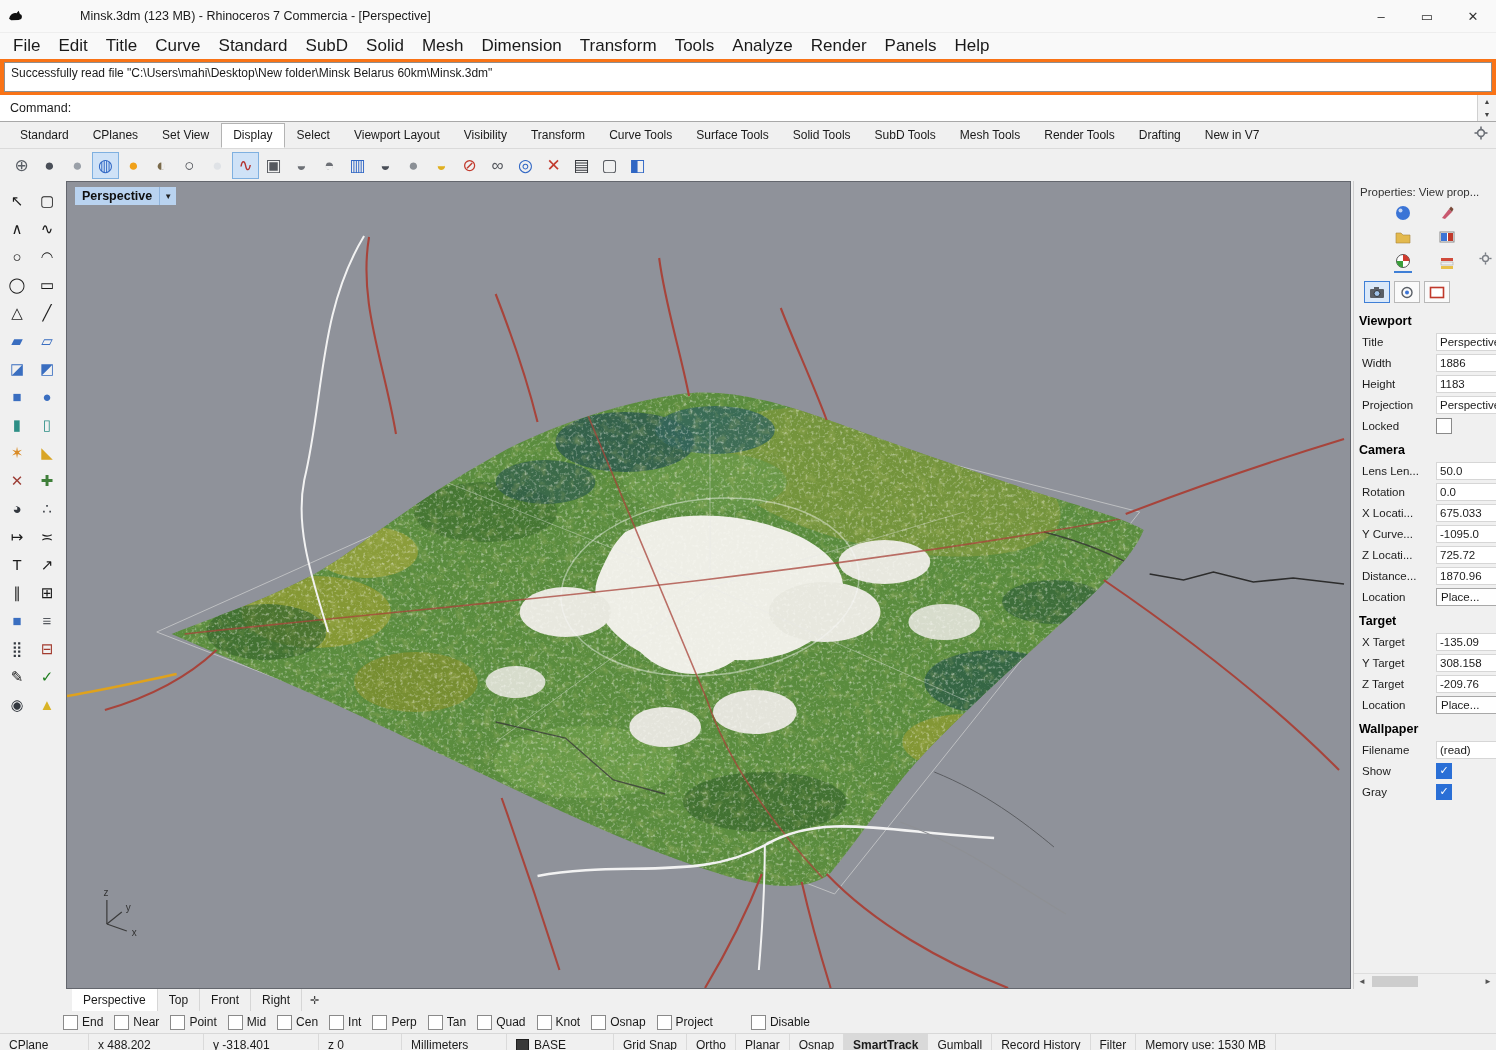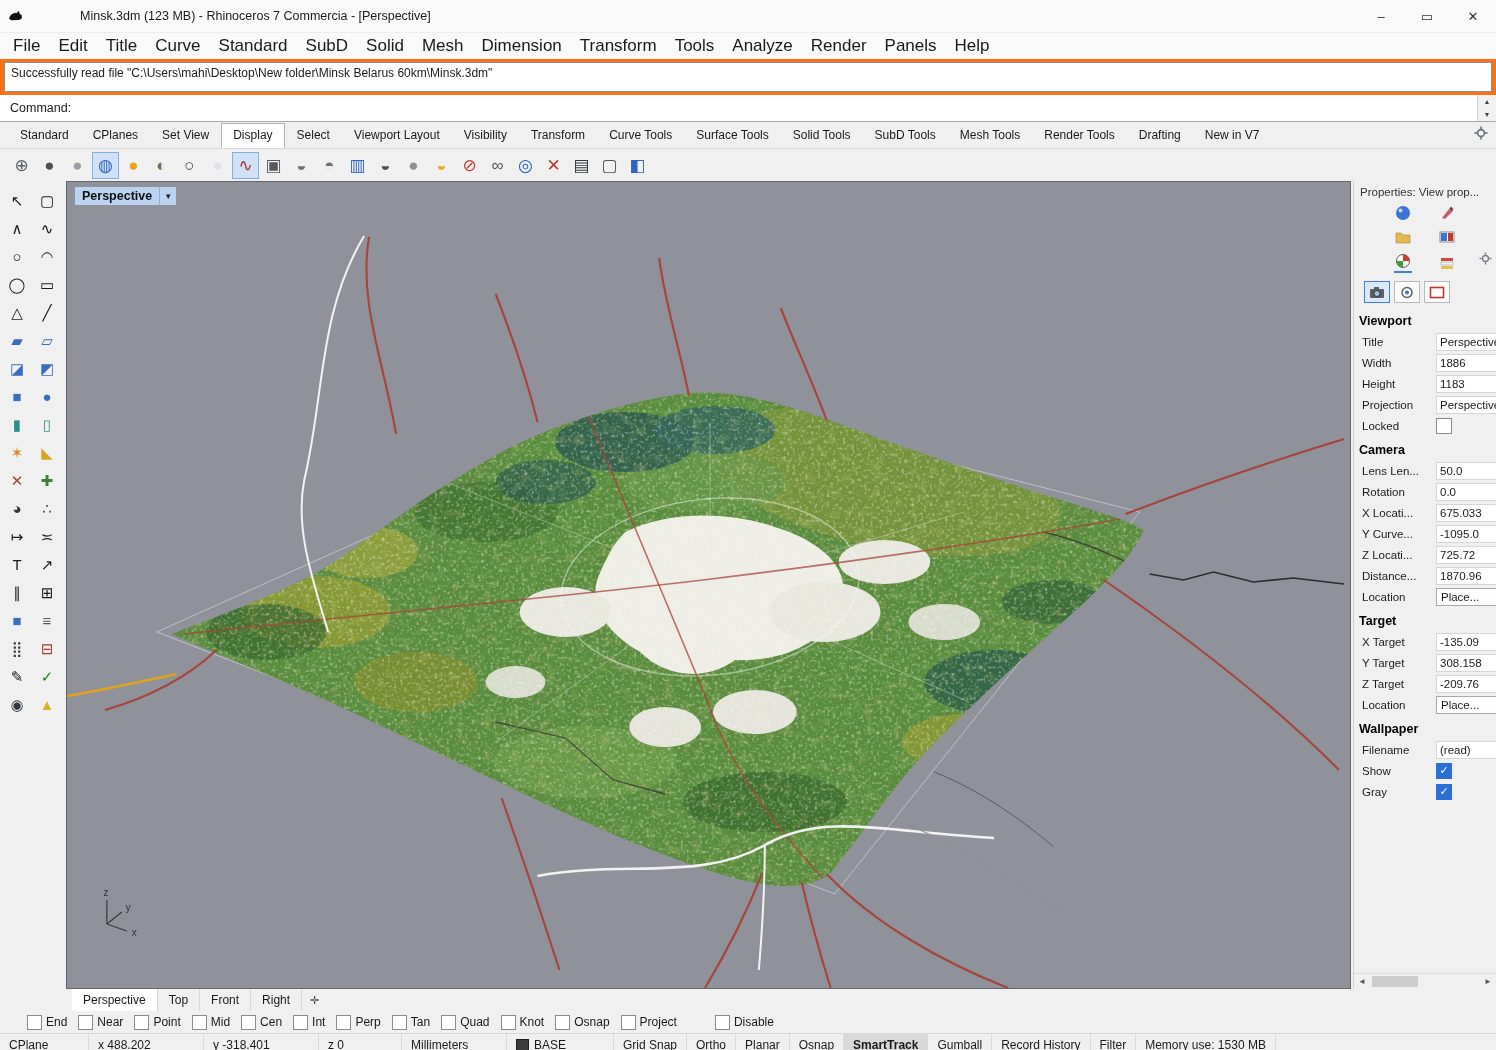--- a/index.html
+++ b/index.html
@@ -53,21 +53,21 @@
   .pcheck{width:14px;height:14px;border:1px solid #8a8a8a;background:#fff;font-size:11px;line-height:13px;text-align:center;color:#fff;}
   .pcheck.on{background:#2a6fd6;border-color:#2a6fd6;}
   .hscroll{position:absolute;bottom:0;left:0;right:0;height:15px;background:#f0f0f0;border-top:1px solid #ddd;display:flex;align-items:center;}
   .harrow{width:16px;text-align:center;font-size:8px;color:#555;}
   .hthumb{width:46px;height:11px;background:#cdcdcd;margin-left:2px;}
   .hspace{flex:1;}
   .vptabs{height:22px;display:flex;align-items:stretch;background:#f0f0f0;padding-left:72px;font-size:12px;}
   .vtab{display:flex;align-items:center;padding:0 11px;border-right:1px solid #d6d6d6;}
   .vtab.active{background:#fff;}
   .vtab.pan{border:none;font-size:11px;color:#444;padding:0 8px;}
-  .osnapbar{height:22px;display:flex;align-items:center;padding-left:27px;gap:11px;font-size:12px;background:#f0f0f0;}
+  .osnapbar{height:22px;display:flex;align-items:center;padding-left:27px;gap:11px;font-size:12px;background:#f0f0f0;margin-left:36px;}
   .osnap-item{display:flex;align-items:center;gap:4px;}
   .osnap-item.gap{margin-left:27px;}
   .cbox{width:13px;height:13px;background:#fff;border:1px solid #8a8a8a;}
   .statusbar{height:22px;display:flex;align-items:stretch;font-size:12px;background:#f0f0f0;border-top:1px solid #d8d8d8;}
   .seg{display:flex;align-items:center;padding:0 9px;border-right:1px solid #dadada;white-space:nowrap;}
   .seg.active{background:#d9d9d9;}
   .seg.active .seg-t{font-weight:bold;}
   .swatch{width:11px;height:11px;background:#3a3a3a;border:1px solid #1e1e1e;margin-right:5px;}
 </style>
 </head>

